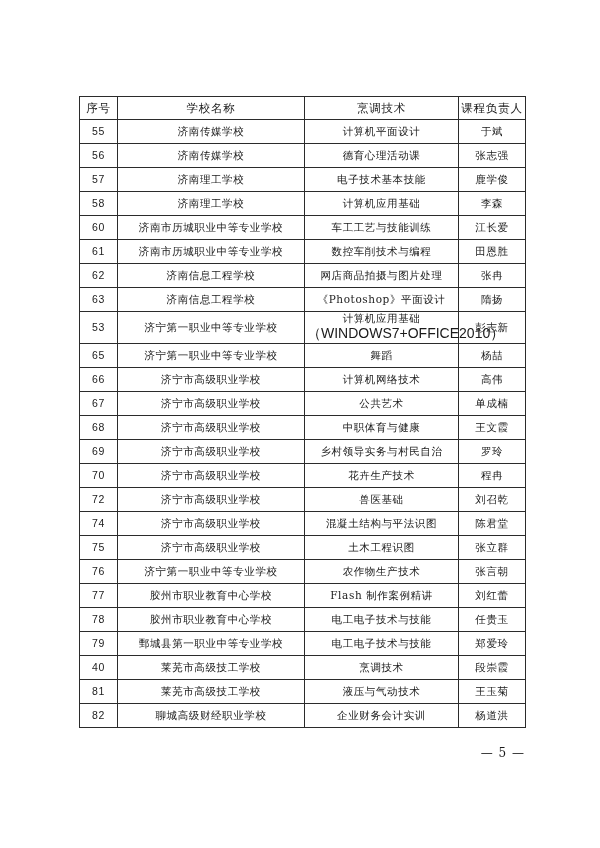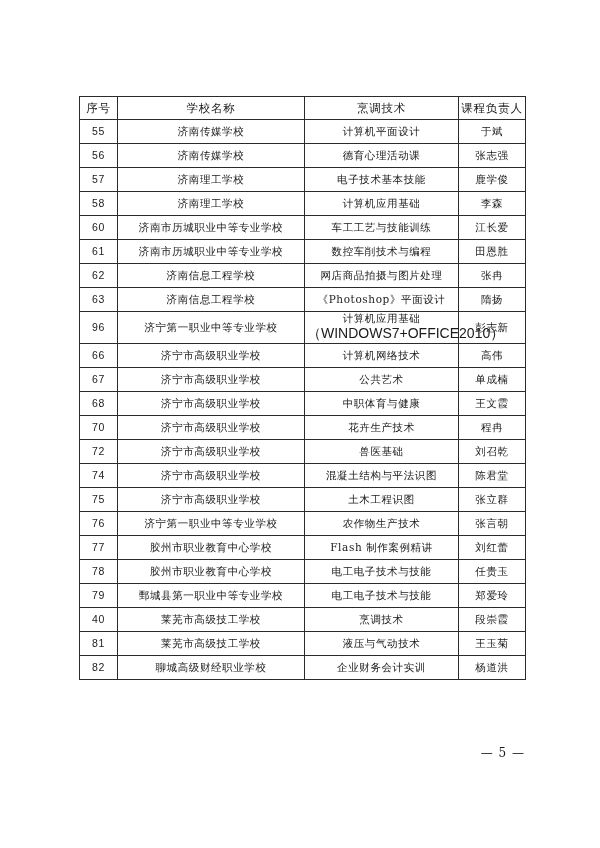--- a/index.html
+++ b/index.html
@@ -154,45 +154,57 @@
           <td>网店商品拍摄与图片处理</td>
           <td>张冉</td>
         </tr>
         <tr>
           <td class="seq-cell">63</td>
           <td>济南信息工程学校</td>
           <td>《Photoshop》平面设计</td>
           <td>隋扬</td>
         </tr>
         <tr>
-          <td class="seq-cell">96</td>
+          <td class="seq-cell">53</td>
           <td>济宁第一职业中等专业学校</td>
           <td class="course-multiline">
             <span class="line1">计算机应用基础</span>
             <span class="line2">（WINDOWS7+OFFICE2010）</span>
           </td>
           <td>彭志新</td>
         </tr>
         <tr>
+          <td class="seq-cell">65</td>
+          <td>济宁第一职业中等专业学校</td>
+          <td>舞蹈</td>
+          <td>杨喆</td>
+        </tr>
+        <tr>
           <td class="seq-cell">66</td>
           <td>济宁市高级职业学校</td>
           <td>计算机网络技术</td>
           <td>高伟</td>
         </tr>
         <tr>
           <td class="seq-cell">67</td>
           <td>济宁市高级职业学校</td>
           <td>公共艺术</td>
           <td>单成楠</td>
         </tr>
         <tr>
           <td class="seq-cell">68</td>
           <td>济宁市高级职业学校</td>
           <td>中职体育与健康</td>
           <td>王文霞</td>
+        </tr>
+        <tr>
+          <td class="seq-cell">69</td>
+          <td>济宁市高级职业学校</td>
+          <td>乡村领导实务与村民自治</td>
+          <td>罗玲</td>
         </tr>
         <tr>
           <td class="seq-cell">70</td>
           <td>济宁市高级职业学校</td>
           <td>花卉生产技术</td>
           <td>程冉</td>
         </tr>
         <tr>
           <td class="seq-cell">72</td>
           <td>济宁市高级职业学校</td>

